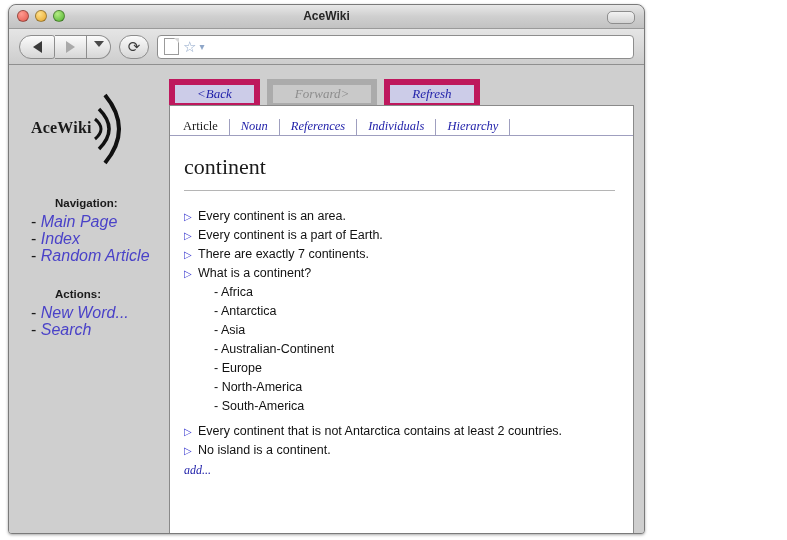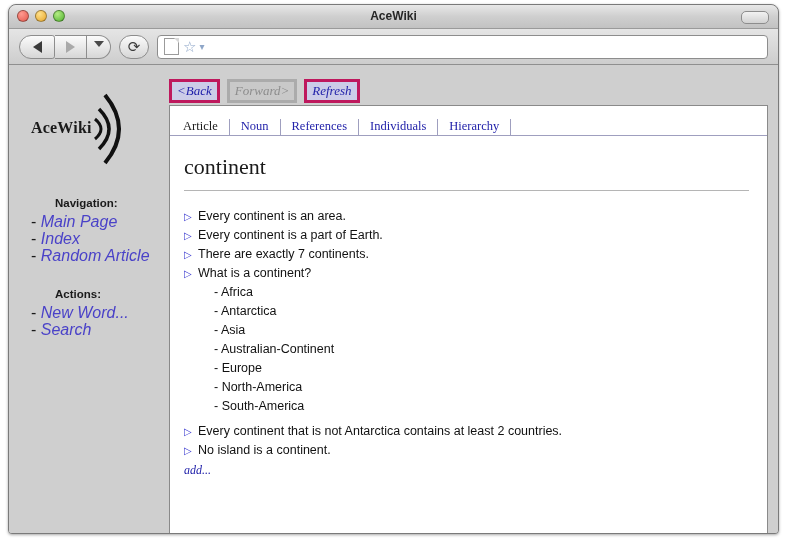--- a/index.html
+++ b/index.html
@@ -12,21 +12,21 @@
     height: 540px;
     font-family: "Liberation Sans", sans-serif;
     overflow: hidden;
   }
 
   
   .window {
     position: absolute;
     left: 8px;
     top: 4px;
-    width: 771px;
+    width: 637px;
     height: 530px;
     border: 1px solid #7a7a7a;
     border-radius: 8px 8px 4px 4px;
     background: #d8d8d8;
     box-sizing: border-box;
     overflow: hidden;
     box-shadow: 0 1px 3px rgba(0,0,0,0.35);
   }
   .titlebar {
     height: 23px;
@@ -232,22 +232,22 @@
     top: 14px;
     display: flex;
     gap: 7px;
   }
   .topbtn {
     font-family: "Liberation Serif", serif;
     font-style: italic;
     font-size: 13px;
     color: #2222aa;
     background: #cccce8;
-    border: 3px solid #be185d;
-    padding: 1px 5px;
+    border: 6px solid #be185d;
+    padding: 1px 22px;
     line-height: 16px;
   }
   .topbtn.disabled {
     color: #8d8d8d;
     background: #c9c9c9;
     border-color: #ababab;
   }
 
   .page {
     position: absolute;
@@ -264,20 +264,21 @@
   .tabs {
     display: flex;
     align-items: flex-end;
     height: 22px;
     margin: 7px 0 0 0;
     padding-left: 2px;
     border-bottom: 1px solid #9f9fbf;
   }
   .tab {
     font-family: "Liberation Serif", serif;
+    font-style: italic;
     font-size: 12.5px;
     padding: 0 11px 2px 11px;
     border-right: 1px solid #9f9fbf;
     color: #2222aa;
     line-height: 14px;
   }
   .tab.active {
     color: #1a1a1a;
     font-style: normal;
   }

